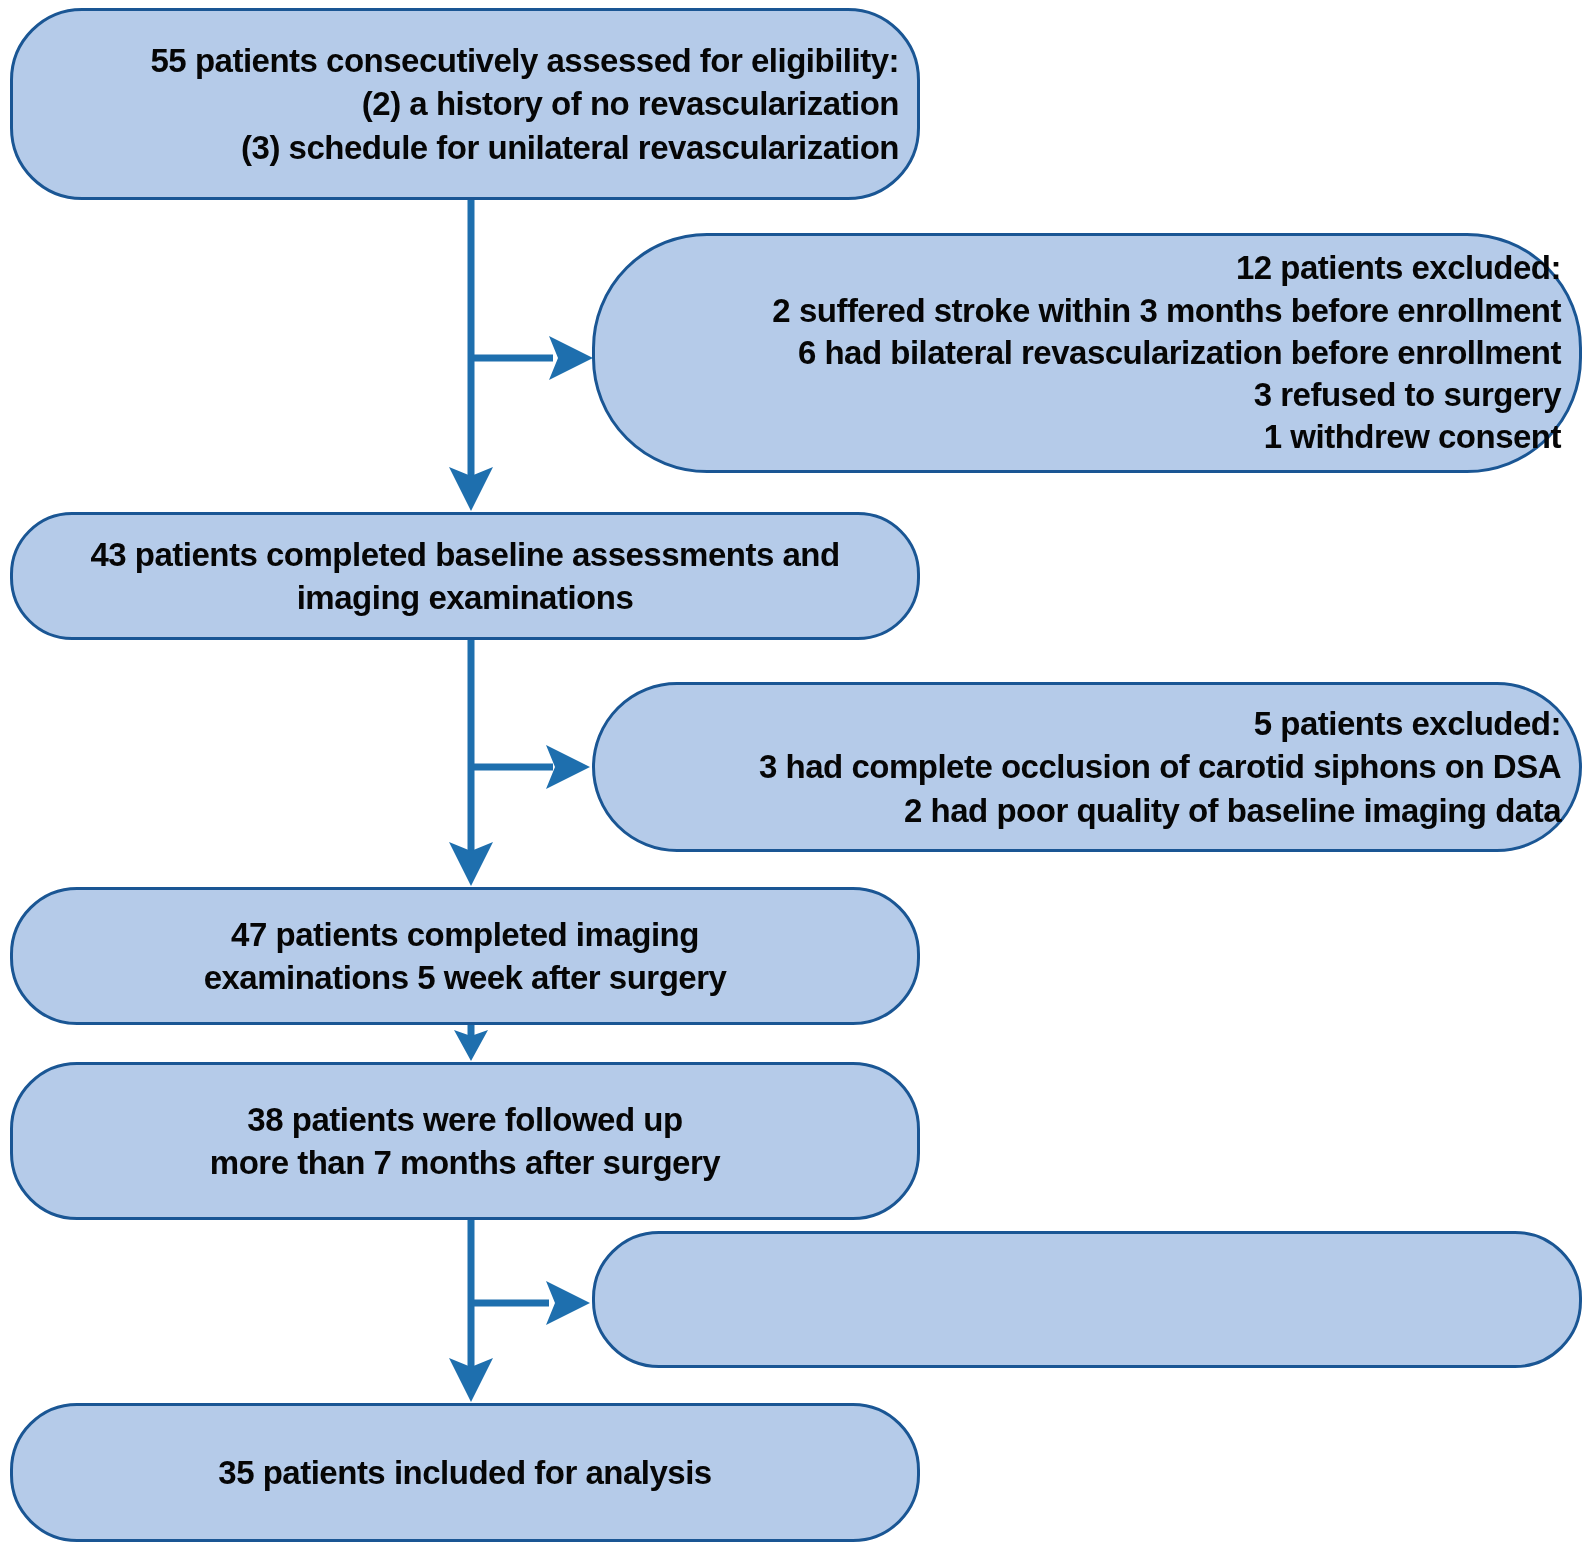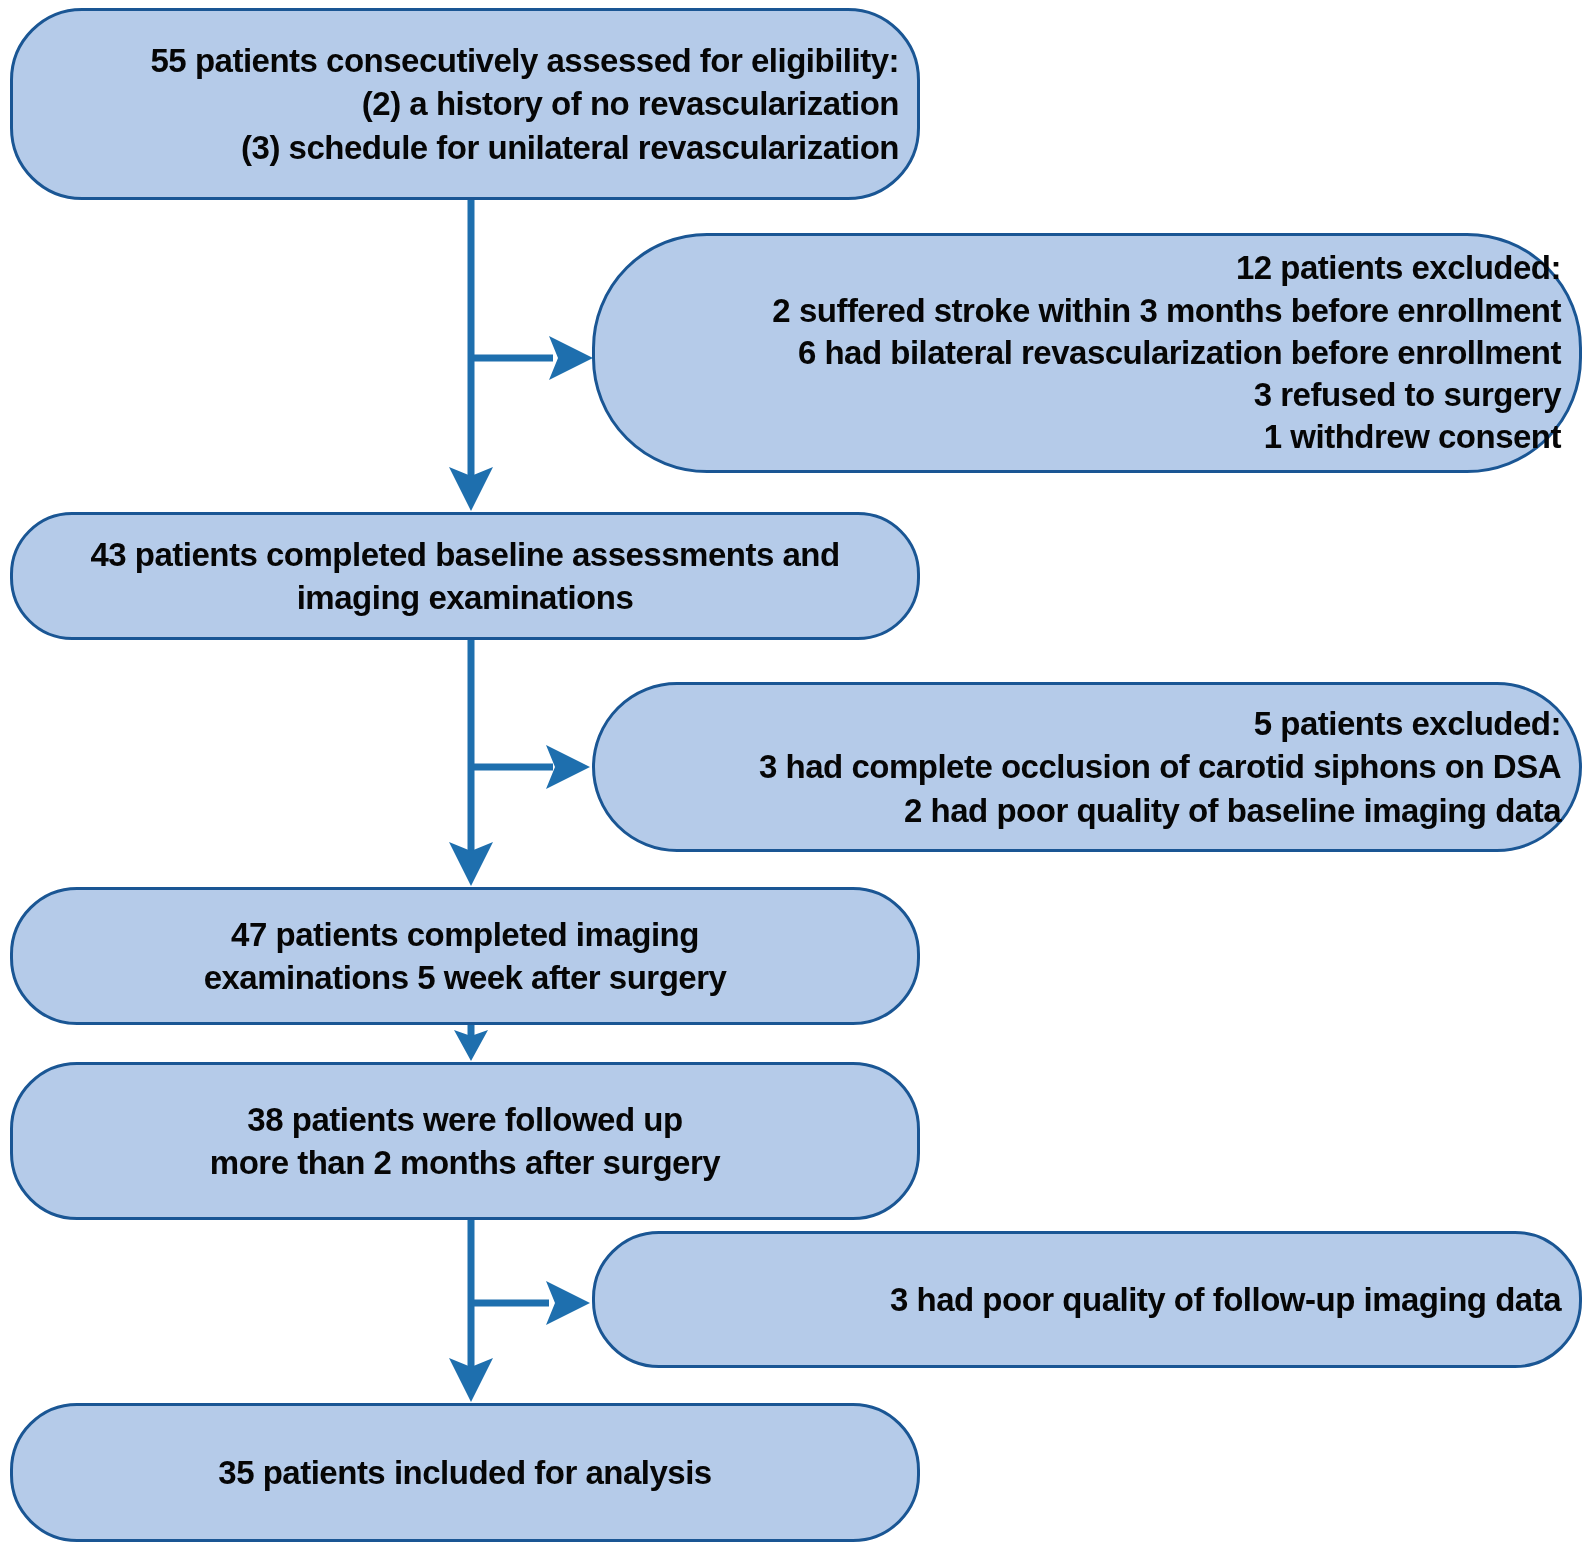--- a/index.html
+++ b/index.html
@@ -131,24 +131,23 @@
     <div class="line indent">2 had poor quality of baseline imaging data</div>
   </div>
 
   <div class="box align-center b-oneweek">
     <div class="line">47 patients completed imaging</div>
     <div class="line">examinations 5 week after surgery</div>
   </div>
 
   <div class="box align-center b-followup">
     <div class="line">38 patients were followed up</div>
-    <div class="line">more than 2 months after surgery</div>
+    <div class="line">more than 7 months after surgery</div>
   </div>
 
   <div class="box align-left b-excluded3">
-    <div class="line indent">3 had poor quality of follow-up imaging data</div>
   </div>
 
   <div class="box align-center b-analysis">
     <div class="line">35 patients included for analysis</div>
   </div>
 
 </div>
 
 </body></html>

